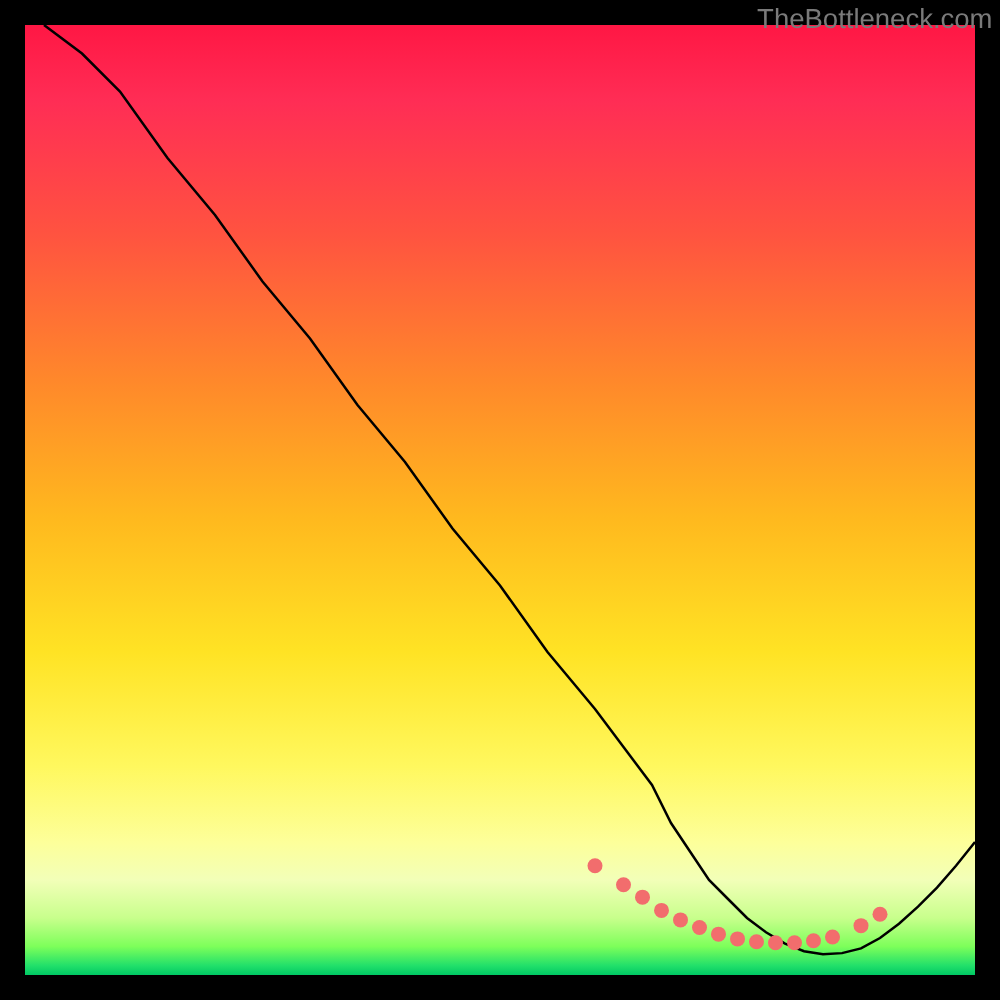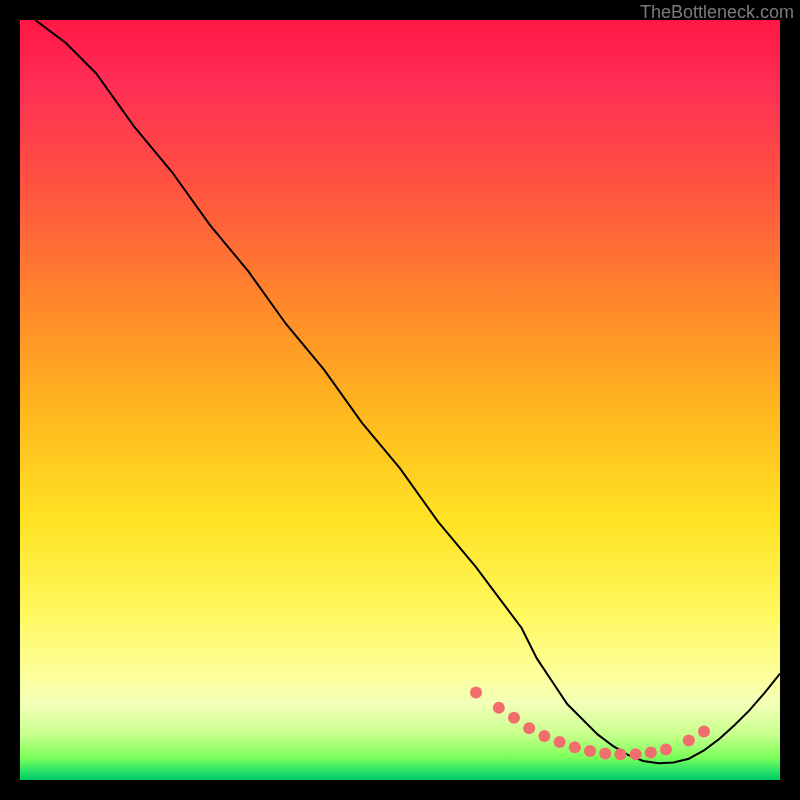--- a/index.html
+++ b/index.html
@@ -47,21 +47,21 @@
     top: 0;
     width: 760px;
     height: 760px;
     pointer-events: none;
   }
   .watermark {
     position: absolute;
     top: 2px;
     right: 6px;
     color: #7a7a7a;
-    font-size: 18px;
+    font-size: 22px;
     letter-spacing: 0px;
     font-weight: 400;
     user-select: none;
   }
 </style>
 </head>
 <body>
 
 <div class="frame">
   <div class="plot">

